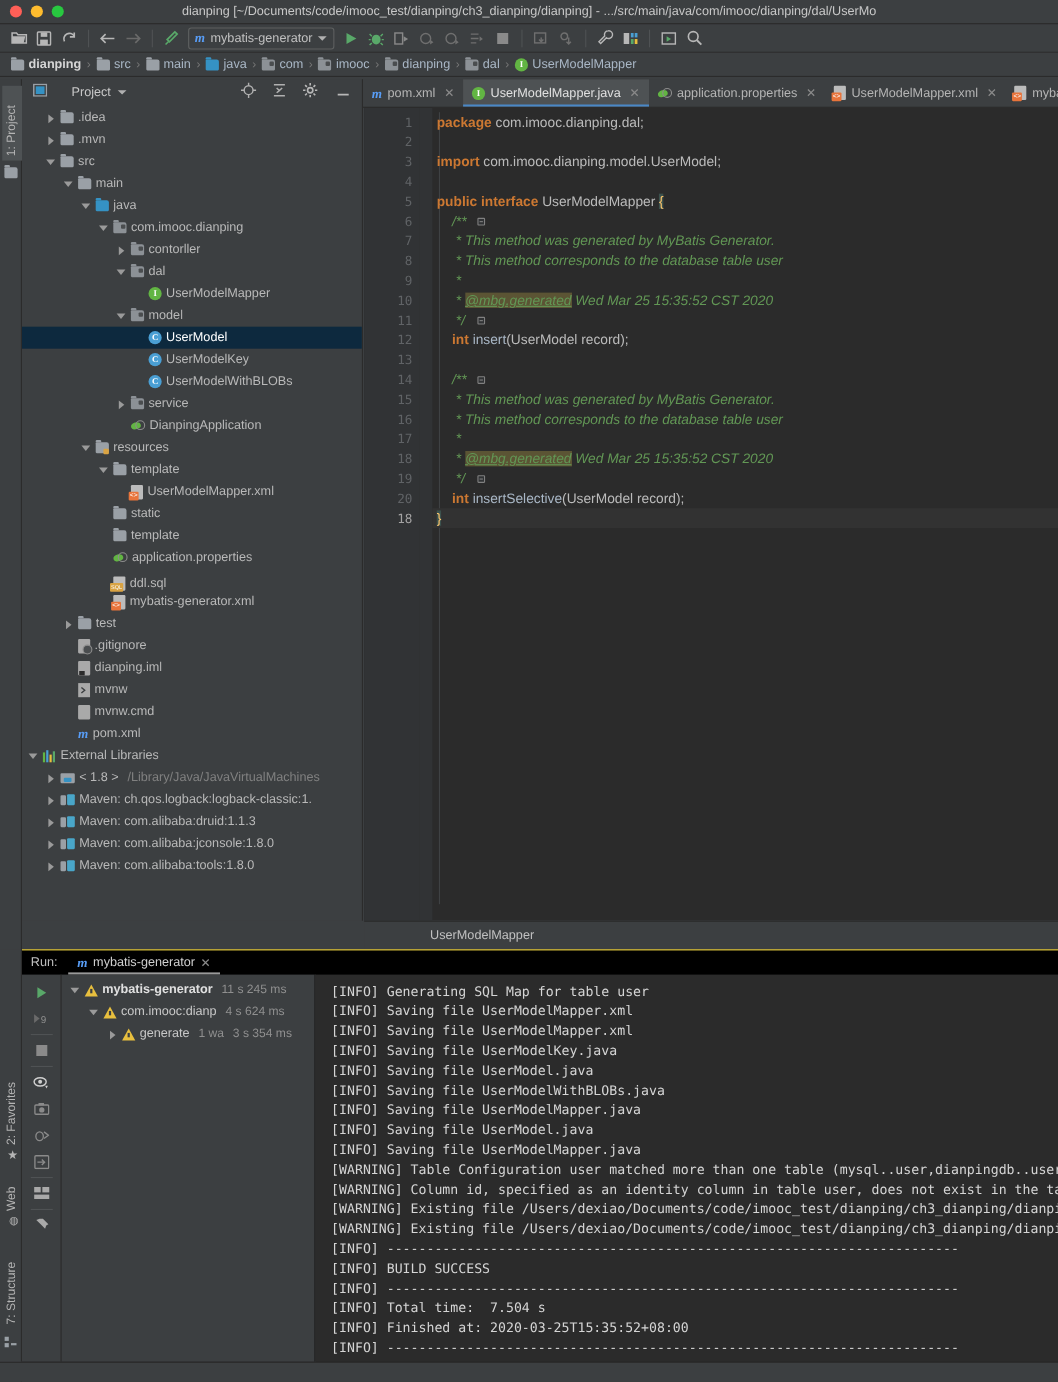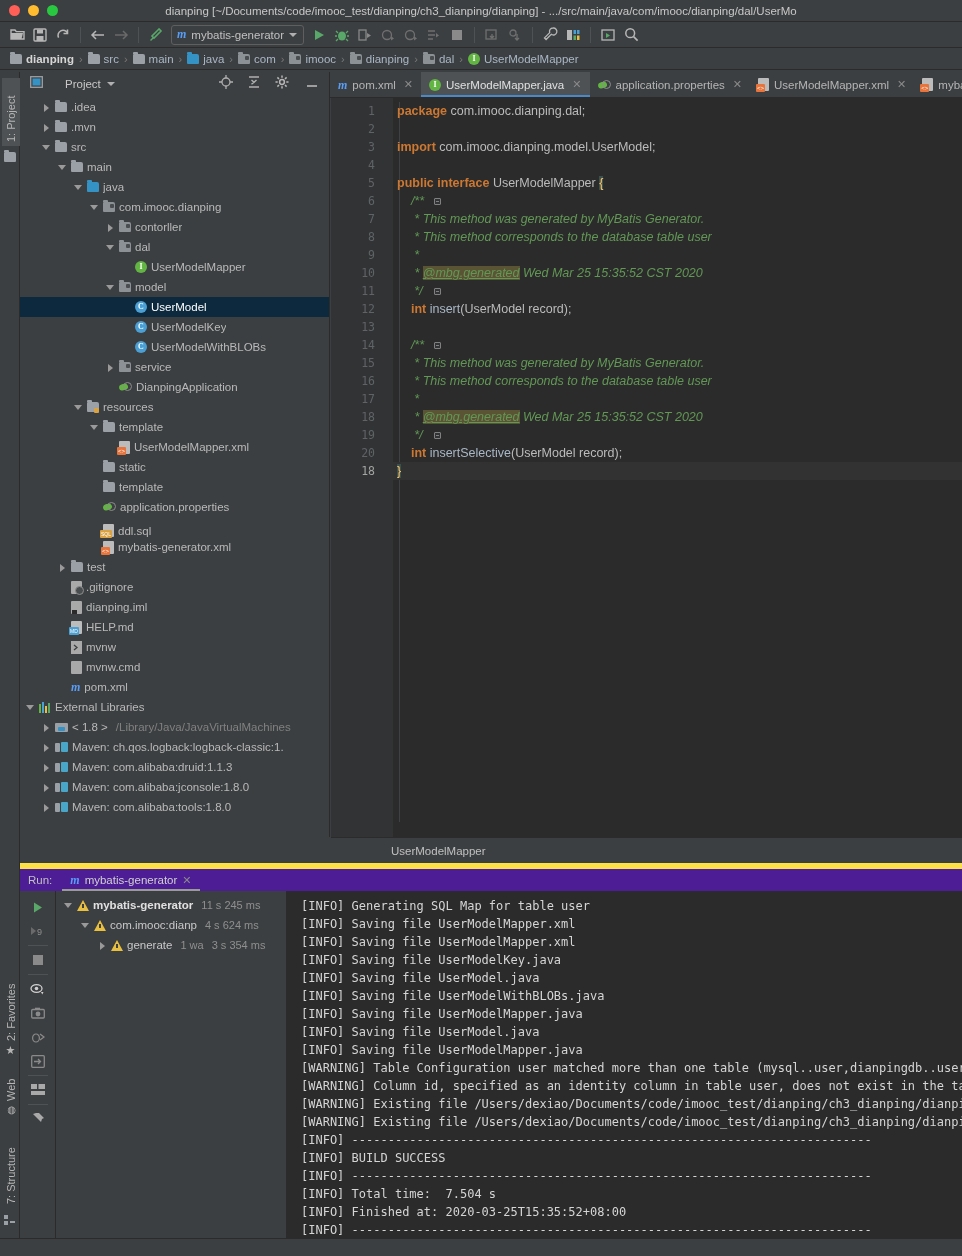--- a/index.html
+++ b/index.html
@@ -166,21 +166,21 @@
 
   .editorfooter{
     position:absolute; left:331px; top:837px; right:0; height:26px;
     background:#3c3f41; border-top:1px solid #2b2b2b; display:flex;align-items:center;
   }
   .editorfooter .bcrumb{ font-size:11.5px; color:#c0c0c0; padding-left:60px;}
 
   
   .runpanel{
     position:absolute; left:20px; top:863px; right:0; bottom:18px;
-    background:#4c1d95; border-top:6px solid #fde047;
+    background:#000000; border-top:1px solid #fde047;
   }
   .runhead{ height:22px; display:flex; align-items:center; padding-left:8px; gap:0px;}
   .runhead .rl{ font-size:11.5px;color:#c0c0c0; margin-right:10px;}
   .runtab{ display:flex;align-items:center;gap:5px;padding:0 8px;height:22px;font-size:11.5px;
            color:#d0d0d0;position:relative;}
   .runtab:after{content:"";position:absolute;left:0;right:0;bottom:0;height:2px;background:#9a9a9a;}
   .runbody{ position:absolute; left:0; right:0; top:22px; bottom:0; display:flex;}
   .rungutter{ width:36px; background:#3c3f41; display:flex;flex-direction:column;align-items:center;
               padding-top:4px; gap:0px; border-right:1px solid #2b2b2b;}
   .rg{ width:26px;height:24px;display:flex;align-items:center;justify-content:center;}
@@ -566,25 +566,20 @@
         </div>
         <div class="node" style="padding-left: 38px;">
           <span class="arrow"></span>
           <span class="ic filegit"></span>
           <span class="lbl">.gitignore</span>
         </div>
         <div class="node" style="padding-left: 38px;">
           <span class="arrow"></span>
           <span class="ic fileiml"></span>
           <span class="lbl">dianping.iml</span>
-        </div>
-        <div class="node" style="padding-left: 38px;">
-          <span class="arrow"></span>
-          <span class="ic filemd"></span>
-          <span class="lbl">HELP.md</span>
         </div>
         <div class="node" style="padding-left: 38px;">
           <span class="arrow"></span>
           <span class="ic fileplain" style="background: transparent;">
             <svg width="11" height="13" viewBox="0 0 11 13" style="display:block">
               <rect x="0" y="0" width="11" height="13" fill="#a9a9a9"></rect>
               <path d="M3 4l3 2.5L3 9" fill="none" stroke="#3c3f41" stroke-width="1.3"></path>
             </svg>
           </span>
           <span class="lbl">mvnw</span>

